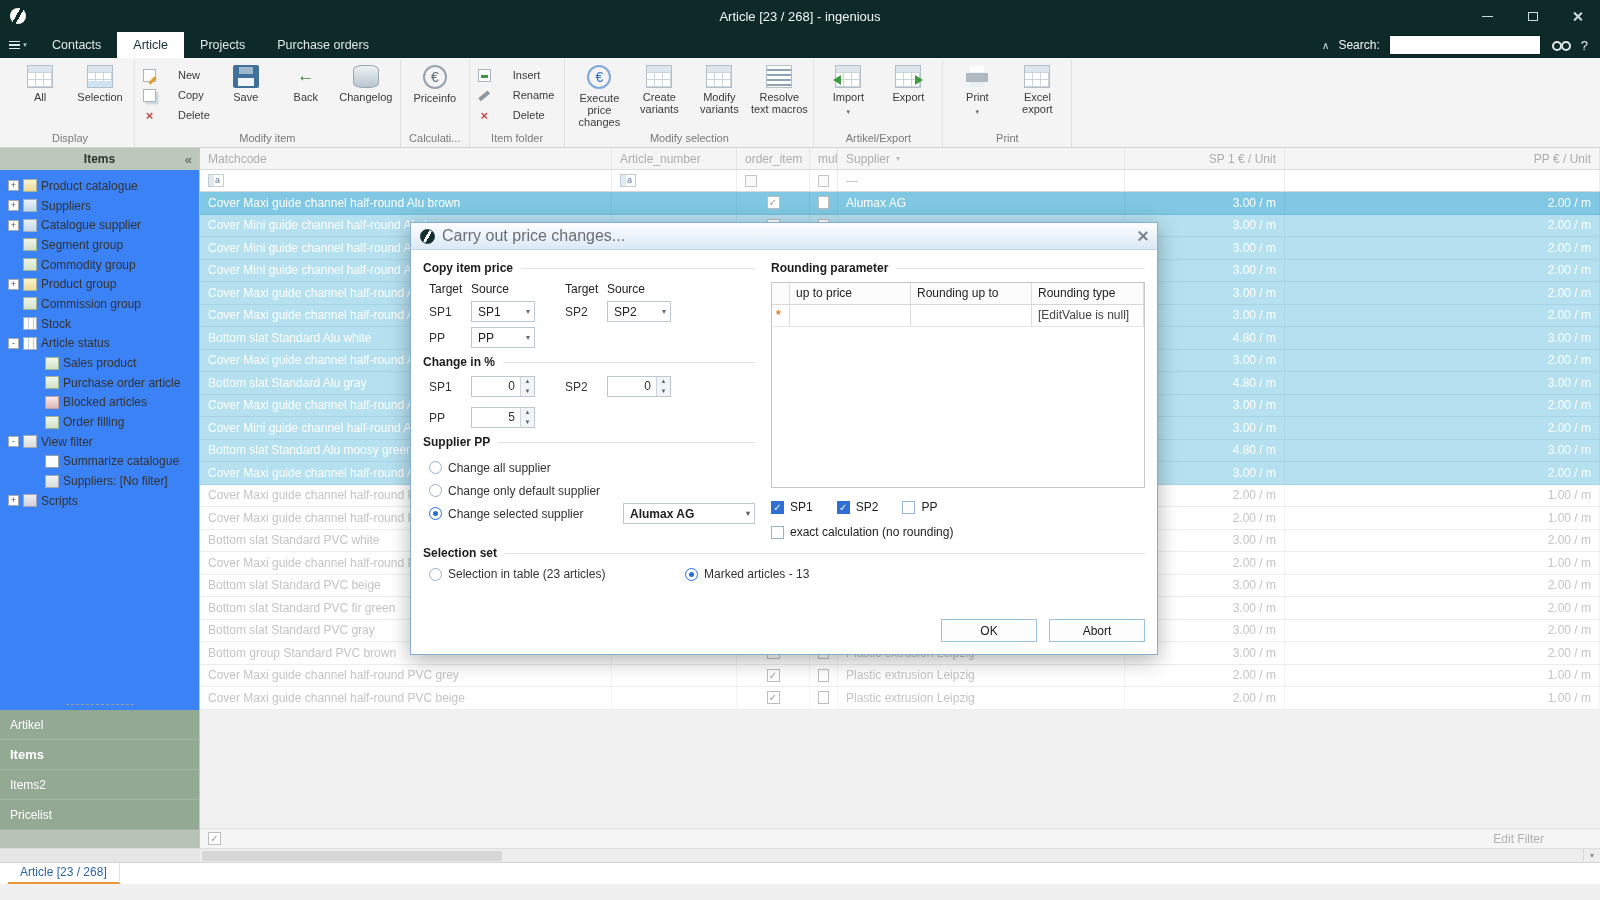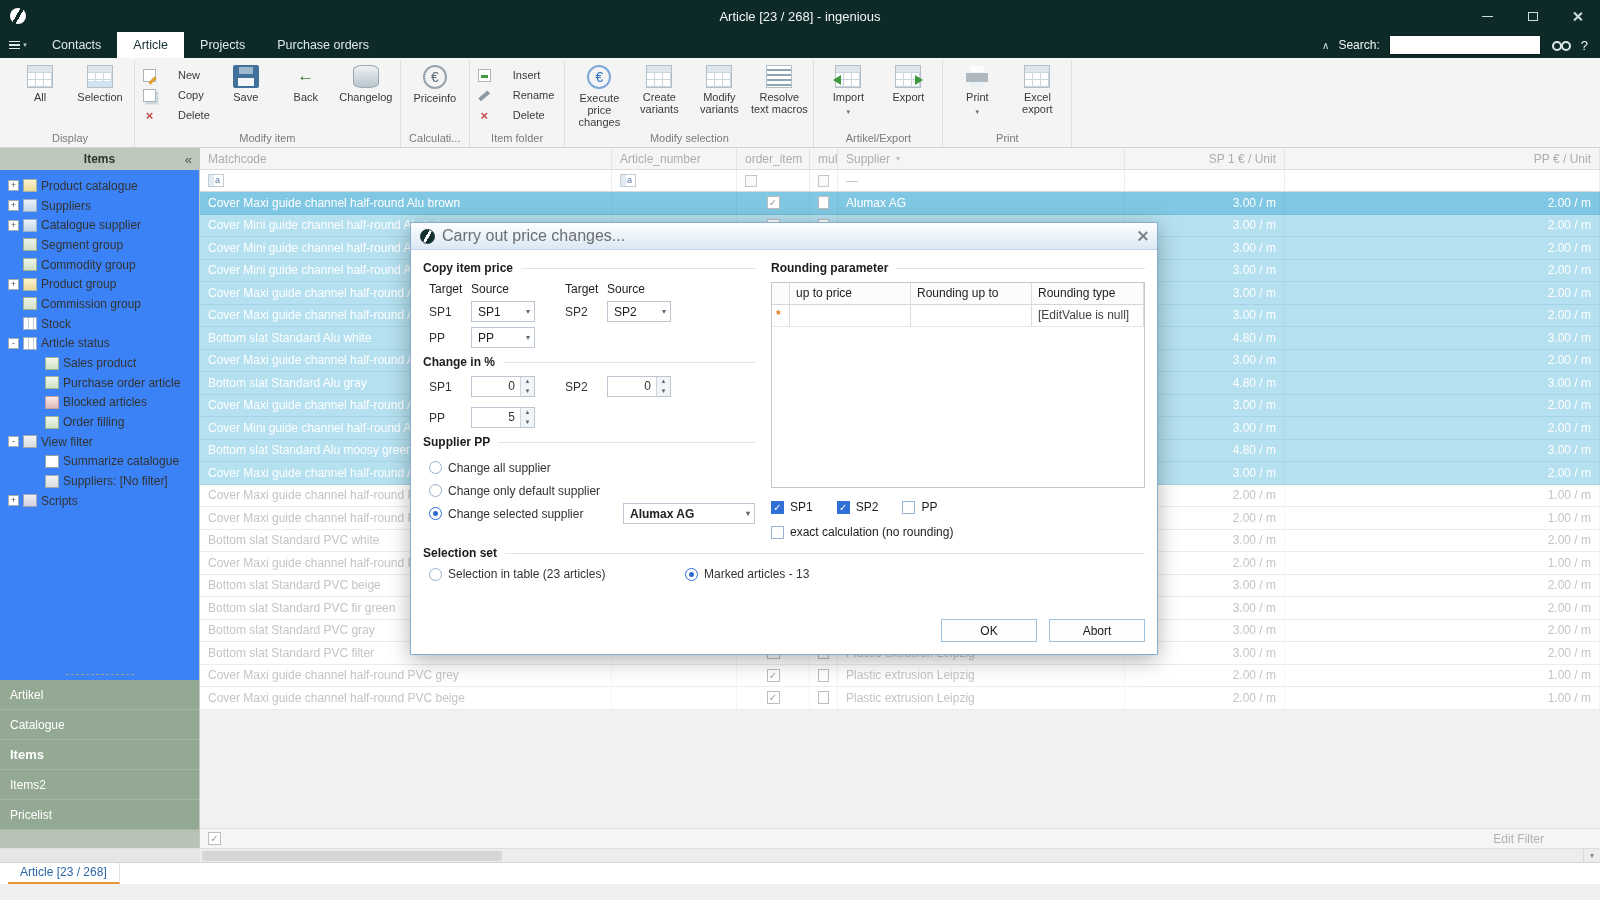--- a/index.html
+++ b/index.html
@@ -452,21 +452,20 @@
           </div>
           <div class="tree-row">
             <div class="expander">+</div>
             <div class="ticn scripts-icon"></div>
             <div class="tree-label">Scripts</div>
           </div>
         </div>
       <div class="sb-handle"></div>
       <div class="sb-panels" id="sb-panels">
           <div class="panel-btn">Artikel</div>
-          <div class="panel-btn">Catalogue</div>
           <div class="panel-btn active">Items</div>
           <div class="panel-btn">Items2</div>
           <div class="panel-btn">Pricelist</div>
         </div>
       <div class="panel-filler"></div>
     </div>
 
     <div class="grid-area">
       <div class="grid-header" id="grid-header">
           <div class="ghcell a-left" style="width: 412px;">Matchcode</div>
@@ -751,21 +750,21 @@
               <div class="cb">✓</div>
             </div>
             <div class="gcell a-center" style="width: 28px;">
               <div class="cb"></div>
             </div>
             <div class="gcell a-left" style="width: 287px;"></div>
             <div class="gcell a-right" style="width: 160px;">3.00 / m</div>
             <div class="gcell a-right" style="width: 315px;">2.00 / m</div>
           </div>
           <div class="grow normal">
-            <div class="gcell a-left" style="width: 412px;">Bottom slat Standard PVC filter</div>
+            <div class="gcell a-left" style="width: 412px;">Bottom group Standard PVC brown</div>
             <div class="gcell a-left" style="width: 125px;"></div>
             <div class="gcell a-center" style="width: 73px;">
               <div class="cb">✓</div>
             </div>
             <div class="gcell a-center" style="width: 28px;">
               <div class="cb"></div>
             </div>
             <div class="gcell a-left" style="width: 287px;">Plastic extrusion Leipzig</div>
             <div class="gcell a-right" style="width: 160px;">3.00 / m</div>
             <div class="gcell a-right" style="width: 315px;">2.00 / m</div>

